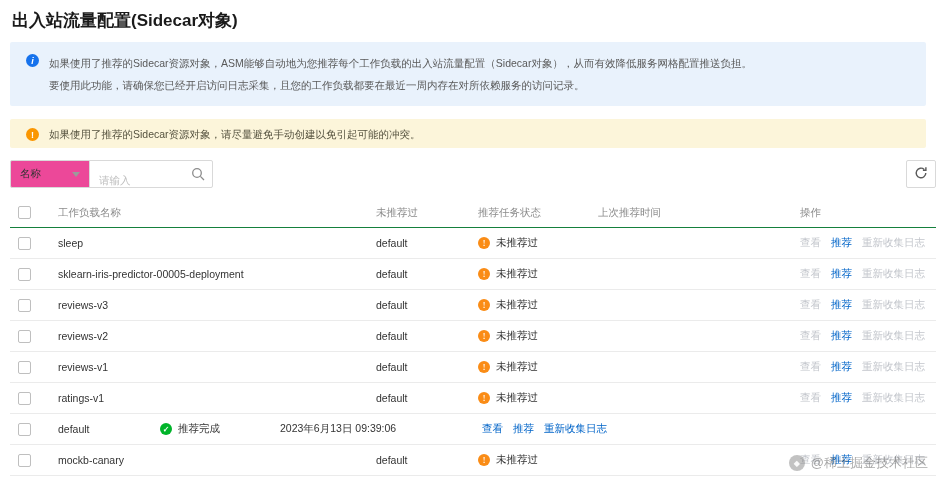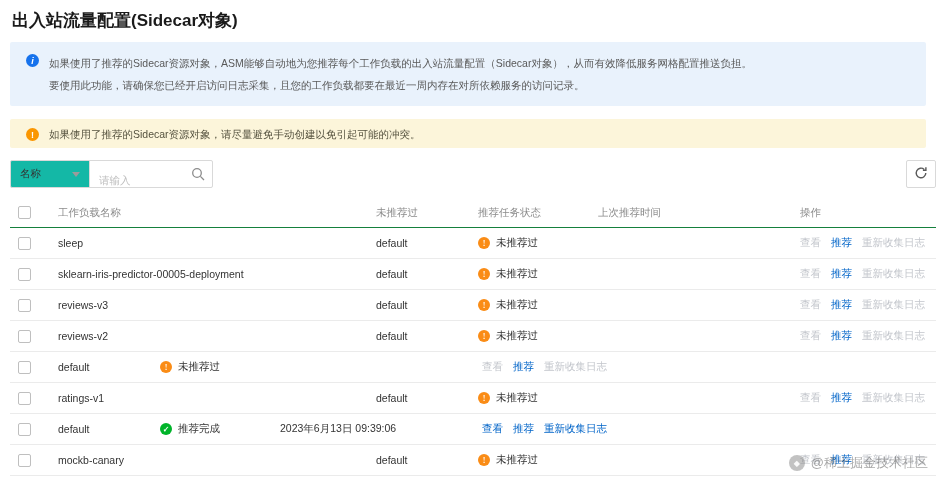--- a/index.html
+++ b/index.html
@@ -26,21 +26,21 @@
   .warn-i { background: #fa9600; }
   .banner-title { font-size: 11px; font-weight: 700; color: #333; line-height: 15px; margin-bottom: 6px; }
   .banner-line { font-size: 10.5px; color: #595959; line-height: 22px; }
   .banner.warn { background: #fcf5da; padding: 7px 16px; display: flex; gap: 10px; align-items: center; margin-bottom: 12px; }
   .banner.warn .banner-line { line-height: 14px; color: #55523f; }
 
   .filter-bar { display: flex; align-items: center; margin-bottom: 10px; margin-right: 0; }
   .select {
     height: 28px; width: 80px; border: 1px solid #d9d9d9; border-radius: 2px 0 0 2px;
     display: flex; align-items: center; justify-content: space-between;
-    padding: 0 9px; font-size: 10.5px; color: #333; background: #14b8a6; cursor: pointer;
+    padding: 0 9px; font-size: 10.5px; color: #333; background: #ec4899; cursor: pointer;
   }
   .chevron {
     width: 0; height: 0; border-left: 4px solid transparent; border-right: 4px solid transparent;
     border-top: 5px solid #9b9b9b;
   }
   .search-box { position: relative; margin-left: -1px; }
   .search-box input {
     height: 28px; width: 124px; border: 1px solid #d9d9d9; border-radius: 0 2px 2px 0;
     padding: 12px 30px 0 9px; font-size: 10.5px; color: #333; outline: none;
     font-family: inherit;
@@ -207,20 +207,21 @@
       <a class="op disabled">查看</a>
       <a class="op">推荐</a>
       <a class="op disabled">重新收集日志</a>
     </div>
   </div>
 
   <div class="row">
     <div class="col-check">
       <span class="checkbox"></span>
     </div>
+    <div class="col-name">reviews-v1</div>
     <div class="col-ns">default</div>
     <div class="col-status">
       <span class="status-icon pending">!</span>
       <span>未推荐过</span>
     </div>
     <div class="col-time"></div>
     <div class="col-ops">
       <a class="op disabled">查看</a>
       <a class="op">推荐</a>
       <a class="op disabled">重新收集日志</a>

